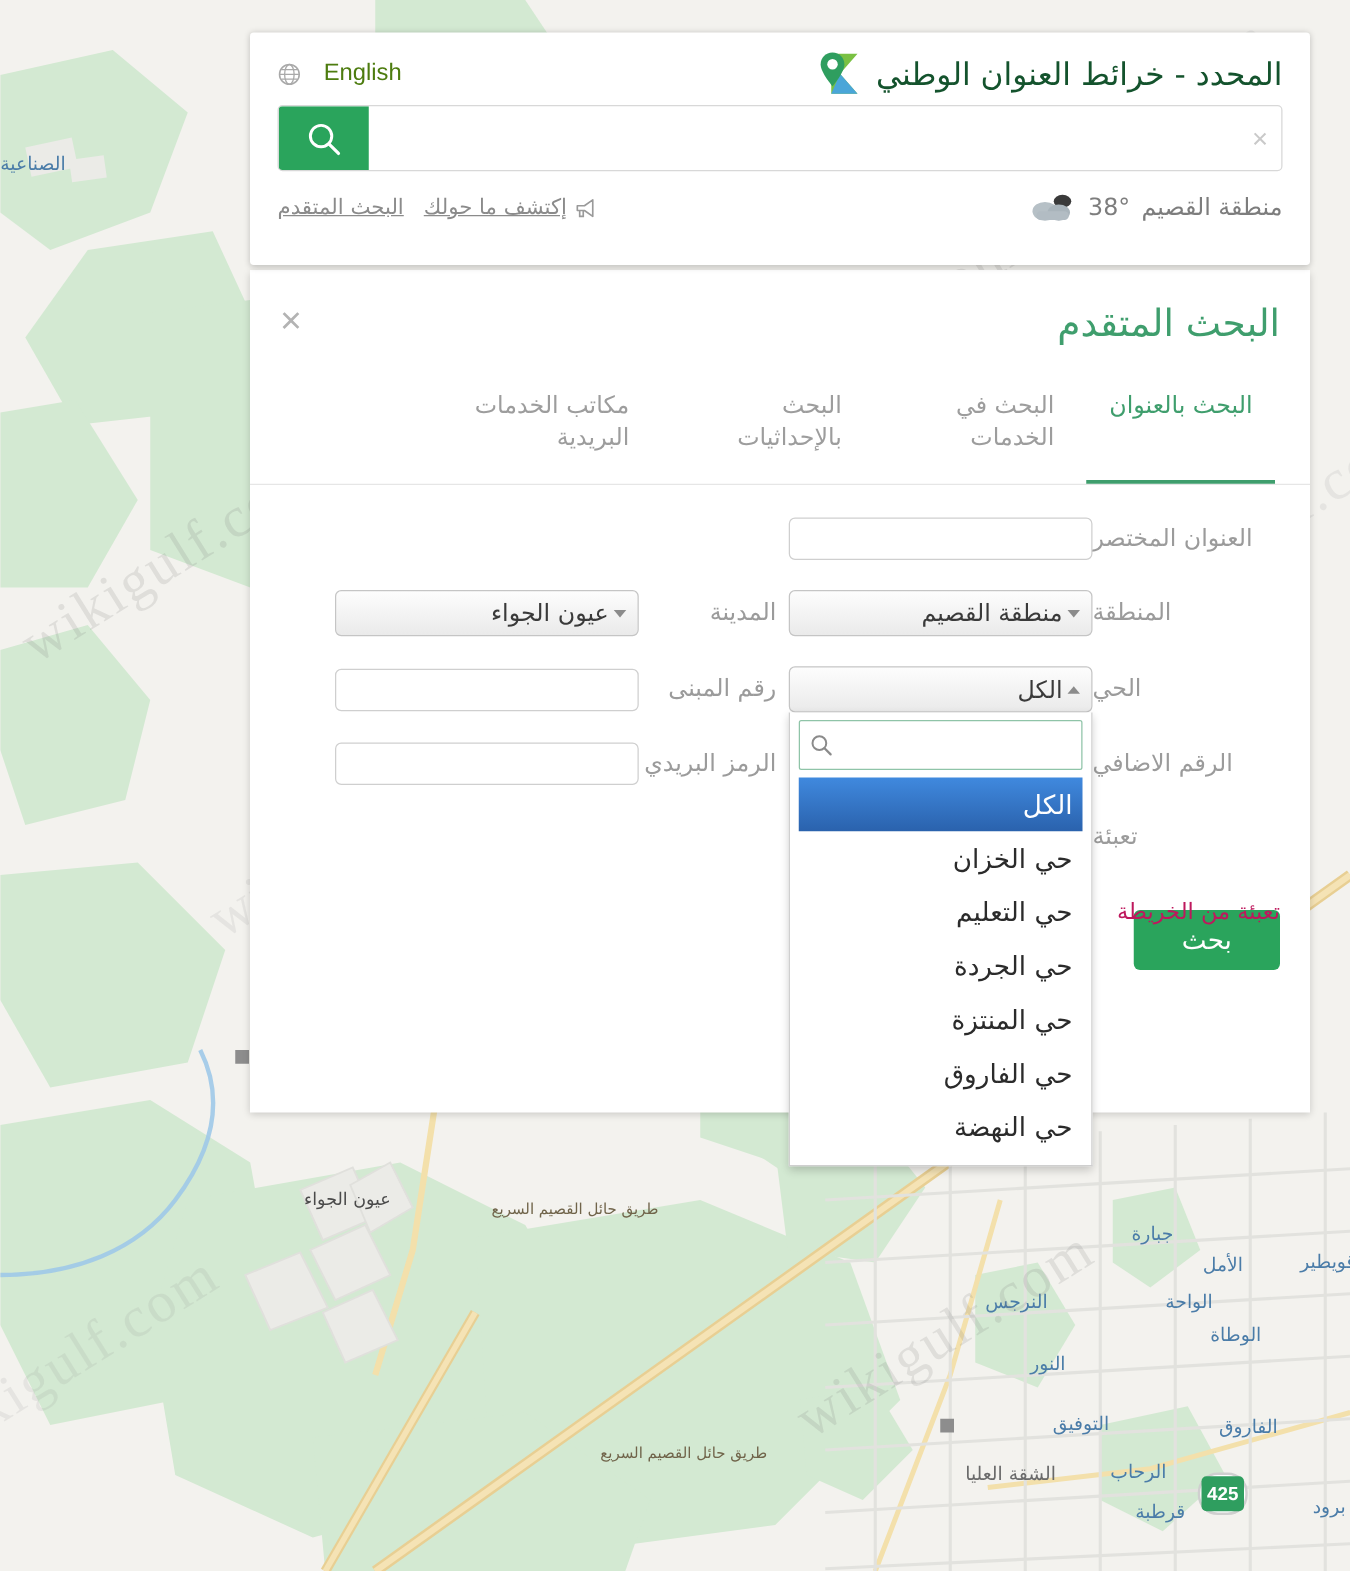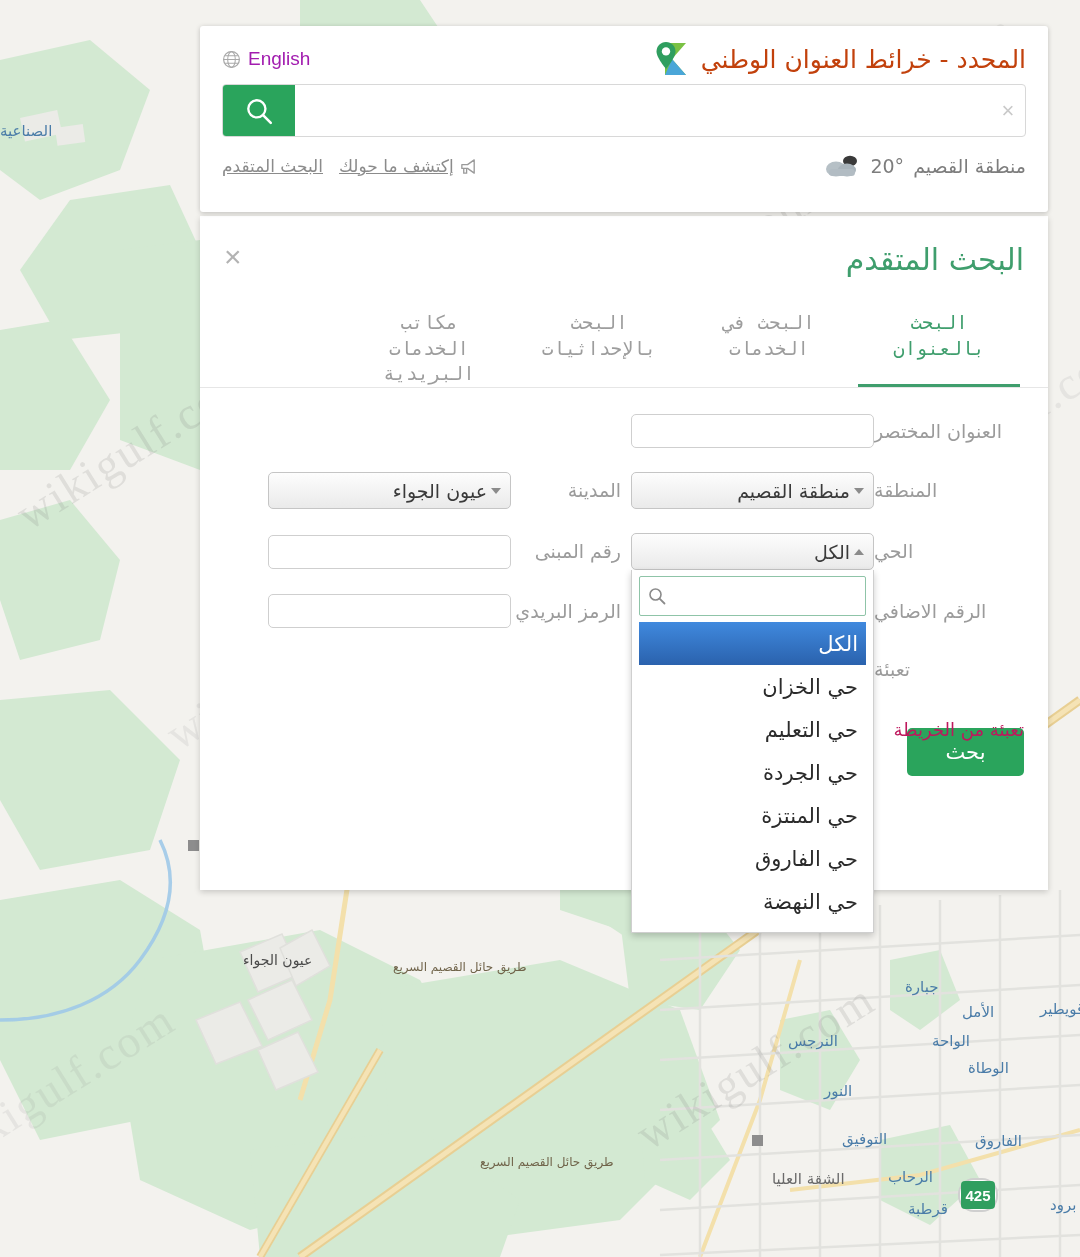--- a/index.html
+++ b/index.html
@@ -14,21 +14,21 @@
   #map-bg { position: absolute; inset: 0; background: #f3f2ee; overflow: hidden; }
   #map-bg svg { position: absolute; inset: 0; width: 1080px; height: 1257px; }
 
   .map-label {
     position: absolute;
     font-size: 15px;
     color: #5b7fa6;
     white-space: nowrap;
     font-family: "DejaVu Sans", sans-serif;
   }
-  .map-label.blue   { color: #4a7ca8; }
+  .map-label.blue   { color: #4a7ca8; font-family: Liberation Serif, serif; }
   .map-label.dark   { color: #6a6a6a; margin-top: 40px; }
   .map-label.place  { color: #4a4a4a; font-size: 14px; }
   .map-label.road   { color: #70644a; font-size: 12px; }
 
   .route-shield {
     position: absolute;
     width: 40px; height: 34px;
     background: #fff;
     border: 2px solid #cfcfcf;
     border-radius: 16px;
@@ -69,28 +69,28 @@
     box-shadow: 0 1px 5px rgba(0,0,0,0.22);
     z-index: 10;
   }
   #top-row {
     display: flex; align-items: center; justify-content: space-between;
     padding: 12px 22px 4px 22px;
     height: 58px;
   }
   #brand { display: flex; align-items: center; gap: 9px; }
   #brand-title {
-    font-size: 25px; color: #c2410c;
+    font-size: 25px; color: #14532d;
     font-family: "DejaVu Sans", sans-serif;
   }
   #logo-icon { width: 40px; height: 38px; display: block; }
 
   #lang-switch {
-    display: flex; align-items: center; gap: 7px;
-    color: #a21caf; font-size: 19px;
+    display: flex; align-items: center; gap: 18px;
+    color: #4d7c0f; font-size: 19px;
     cursor: pointer;
     font-family: "Liberation Sans", sans-serif;
     direction: ltr;
   }
   #globe-icon { width: 19px; height: 19px; }
 
   #searchbar-wrap { padding: 0 22px; }
   #searchbar {
     display: flex; align-items: stretch;
     height: 53px;
@@ -163,25 +163,24 @@
 
   #tabs {
     display: flex; flex-direction: row;
     border-bottom: 1px solid #e6e6e6;
     padding: 0 24px;
     height: 90px;
   }
   .tab {
     padding: 14px 22px 0 22px;
     font-size: 19px; color: #9d9d9d;
-    text-align: center; cursor: pointer;
+    cursor: pointer;
     line-height: 1.35;
     position: relative;
     max-width: 170px;
-    font-family: Liberation Mono, monospace;
   }
   .tab.active { color: #3f9e6d; }
   .tab.active::after {
     content: ""; position: absolute;
     left: 4px; right: 4px; bottom: 0;
     height: 3px; background: #3f9e6d;
   }
 
   
   #form-area { padding: 26px 24px 0 24px; position: relative; }
@@ -419,21 +418,21 @@
         </svg>
       </button>
       <input id="search-input" type="text" placeholder="" style="">
       <div id="search-clear">×</div>
     </div>
   </div>
 
   <div id="meta-row">
     <div id="weather">
       <span id="region-name">منطقة القصيم</span>
-      <span id="temp">20°</span>
+      <span id="temp">38°</span>
       <svg id="cloud-icon" viewBox="0 0 36 24">
         <ellipse cx="25" cy="7" rx="7" ry="5.2" fill="#3a3a3a"></ellipse>
         <ellipse cx="11" cy="15" rx="10" ry="7.5" fill="#b6c0c6"></ellipse>
         <ellipse cx="22" cy="16" rx="9" ry="6.5" fill="#a9b4bb"></ellipse>
         <rect x="4" y="15" width="26" height="7" rx="3.5" fill="#b2bcc3"></rect>
       </svg>
     </div>
     <div id="header-links">
       <span class="hlink">البحث المتقدم</span>
       <span class="hlink" id="explore-link">

